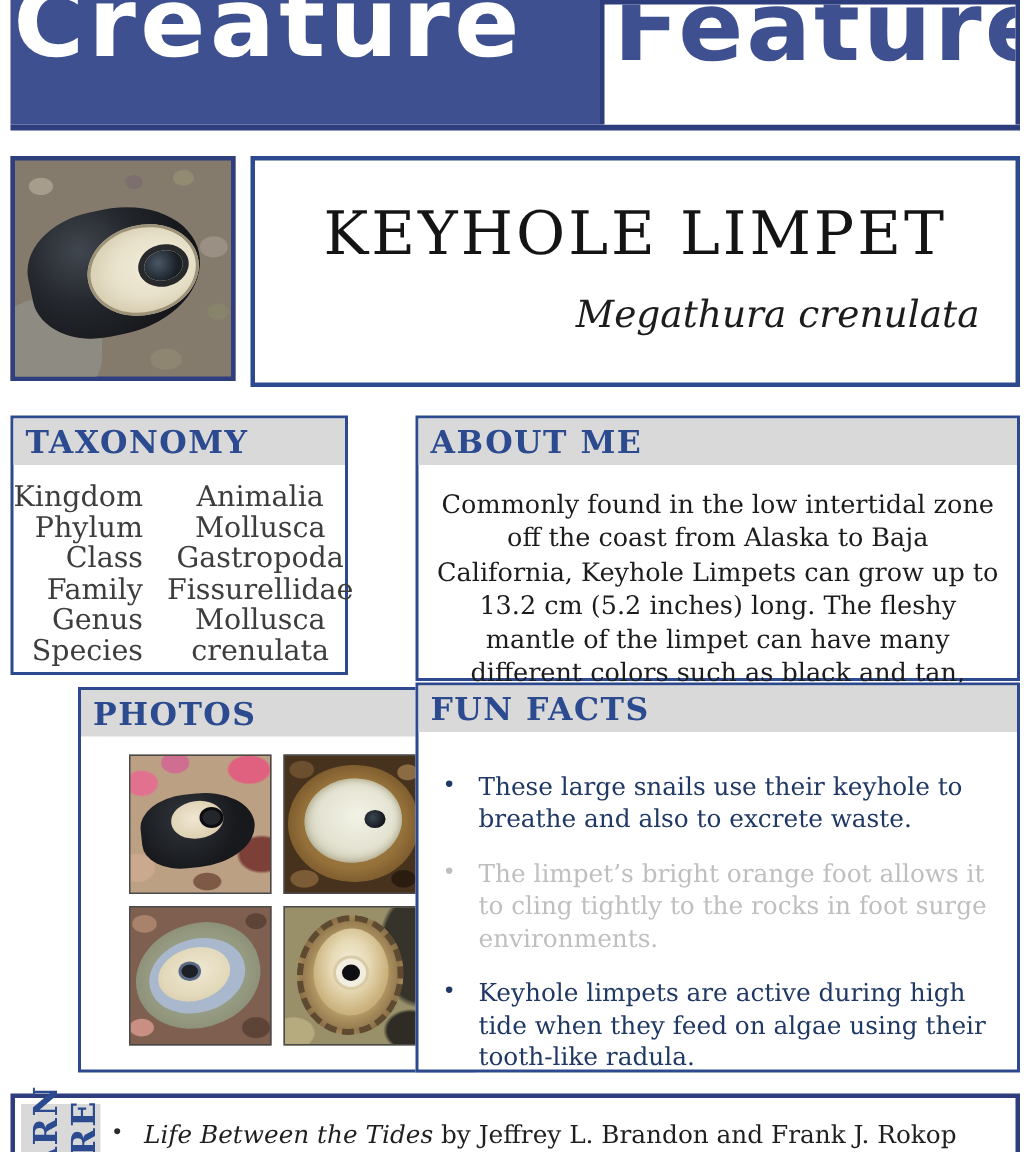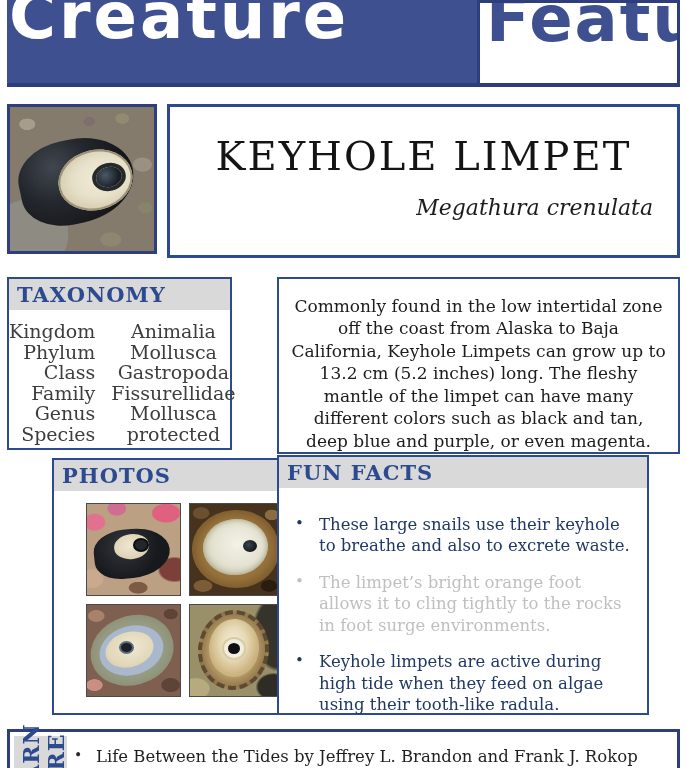--- a/index.html
+++ b/index.html
@@ -2,21 +2,21 @@
 <html><head>
 <meta charset="utf-8">
 <style>
   html,body{margin:0;padding:0;background:#ffffff;}
   .page{position:relative;width:686px;height:768px;overflow:hidden;background:#fff;
         font-family:"DejaVu Serif",serif;}
 
   
   .banner{position:absolute;left:7px;top:0;width:673px;height:87px;display:flex;
           border-bottom:4px solid #2E3D7B;box-sizing:border-box;}
-  .banner-left{width:470px;background:#3E5090;position:relative;overflow:hidden;}
+  .banner-left{width:393px;background:#3E5090;position:relative;overflow:hidden;}
   .banner-left .word{position:absolute;left:2px;top:-16px;color:#ffffff;
           font-family:"DejaVu Sans",sans-serif;font-weight:bold;font-size:64px;line-height:1;letter-spacing:3px;}
   .banner-right{flex:1;background:#ffffff;border:3px solid #2E3D7B;border-bottom:none;
           position:relative;overflow:hidden;}
   .banner-right .word{position:absolute;left:6px;top:-16px;color:#3E5090;
           font-family:"DejaVu Sans",sans-serif;font-weight:bold;font-size:64px;line-height:1;letter-spacing:2px;}
 
   
   .hero-photo{position:absolute;left:7px;top:104px;width:150px;height:150px;
      border:3px solid #2F3F7E;box-sizing:border-box;overflow:hidden;
@@ -40,21 +40,21 @@
       box-shadow:inset 0 0 0 2px #9c9278;}
   .hero-photo .keyhole{left:60%;top:42%;width:18%;height:14%;transform:rotate(-14deg);border-radius:50%;
       background:radial-gradient(circle at 38% 38%,#4a5866 0%,#1a1f26 65%);
       box-shadow:0 0 0 4px rgba(18,20,24,.9);}
 
   .title-box{position:absolute;left:167px;top:104px;width:513px;height:154px;
       border:3px solid #2E4A8F;box-sizing:border-box;background:#fff;}
   .title-box h1{margin:26px 0 16px 0;text-align:center;font-size:40px;font-weight:400;
       letter-spacing:2px;color:#141414;font-family:"DejaVu Serif",serif;}
   .title-box .species{margin:10px 24px 0 16px;text-align:right;font-style:italic;
-      font-size:22px;color:#1c1c1c;}
+      font-size:25px;color:#1c1c1c;}
 
   
   .box{position:absolute;border:2px solid #2E4A8F;box-sizing:border-box;background:#fff;}
   .box-head{height:31px;background:#D9D9D9;color:#2C4A8F;font-weight:bold;font-size:21px;
       line-height:31px;padding-left:8px;letter-spacing:1px;}
 
   
   .taxonomy{left:7px;top:277px;width:225px;height:173px;}
   .tax-body{display:flex;padding-top:11px;font-size:19px;color:#3D3D3D;line-height:20.5px;}
   .tax-labels{width:110px;text-align:right;}
@@ -117,36 +117,36 @@
       radial-gradient(24px 18px at 6% 92%,#b5ab7e 55%,transparent 62%);}
   .p4 .scallop{left:9%;top:5%;width:76%;height:88%;transform:rotate(6deg);border-radius:50%;
       border:4px dashed #5d4a30;box-sizing:border-box;
       background:radial-gradient(ellipse at 50% 50%,#d6c291 0%,#c0a76e 45%,#8a6f48 78%,#57432c 100%);}
   .p4 .cone{left:21%;top:15%;width:54%;height:64%;transform:rotate(4deg);border-radius:50%;
       background:radial-gradient(ellipse at 48% 42%,#f4efdc 0%,#e6d9b4 35%,#cdb582 65%,#b69a63 100%);}
   .p4 .keyhole{left:41%;top:42%;width:13%;height:12%;border-radius:50%;background:#0e0f12;
       box-shadow:0 0 0 4px #f2eedf,0 0 0 6px #d8cba6;}
 
   
-  .facts{left:277px;top:455px;width:372px;height:260px;}
+  .facts{left:277px;top:455px;width:403px;height:260px;}
   .facts ul{list-style:none;margin:0;padding:26px 16px 0 16px;}
   .facts li{display:flex;margin-bottom:15px;font-size:16.5px;line-height:1.3;color:#1F3864;}
   .facts li .bullet{width:14px;flex:0 0 14px;margin-right:10px;font-size:15px;}
   .facts li.muted{color:#BFBFBF;}
 
   
   .learn{left:7px;top:729px;width:673px;height:130px;border-width:3px;border-color:#2E3D7B;}
   .learn-band{position:absolute;left:4px;top:4px;width:53px;height:120px;background:#D9D9D9;}
   .learn-label{position:absolute;left:9px;top:84px;transform:rotate(-90deg);
       transform-origin:top left;font-weight:bold;font-size:22px;line-height:25px;
       color:#2C4A8F;letter-spacing:1px;white-space:nowrap;}
   .learn-content{margin-left:64px;padding-top:15px;}
   .learn-item{display:flex;font-size:16.5px;color:#1f1f1f;}
   .learn-item .bullet{width:14px;flex:0 0 14px;margin-right:8px;font-size:14px;color:#2a2a2a;}
-  .learn-item .book-title{margin-top:16px;}
+  .learn-item .book-title{font-style:italic;margin-top:16px;}
 </style>
 </head>
 <body>
 
 <div class="page">
 
   <div class="banner">
     <div class="banner-left">
       <span class="word">Creature</span>
     </div>
@@ -178,26 +178,27 @@
         <div>Genus</div>
         <div>Species</div>
       </div>
       <div class="tax-divider"></div>
       <div class="tax-values">
         <div>Animalia</div>
         <div>Mollusca</div>
         <div>Gastropoda</div>
         <div>Fissurellidae</div>
         <div>Mollusca</div>
-        <div>protected</div>
+        <div>crenulata</div>
       </div>
     </div>
   </div>
 
   <div class="box about">
+    <div class="box-head">ABOUT ME</div>
     <div class="about-text">Commonly found in the low intertidal zone off the coast from Alaska to Baja California, Keyhole Limpets can grow up to 13.2 cm (5.2 inches) long. The fleshy mantle of the limpet can have many different colors such as black and tan, deep blue and purple, or even magenta.</div>
   </div>
 
   <div class="box photos">
     <div class="box-head">PHOTOS</div>
     <div class="photo-grid">
       <div class="ph p1" title="black limpet on pink algae rock">
         <div class="pp lbody"></div>
         <div class="pp shell"></div>
         <div class="pp keyhole"></div>

